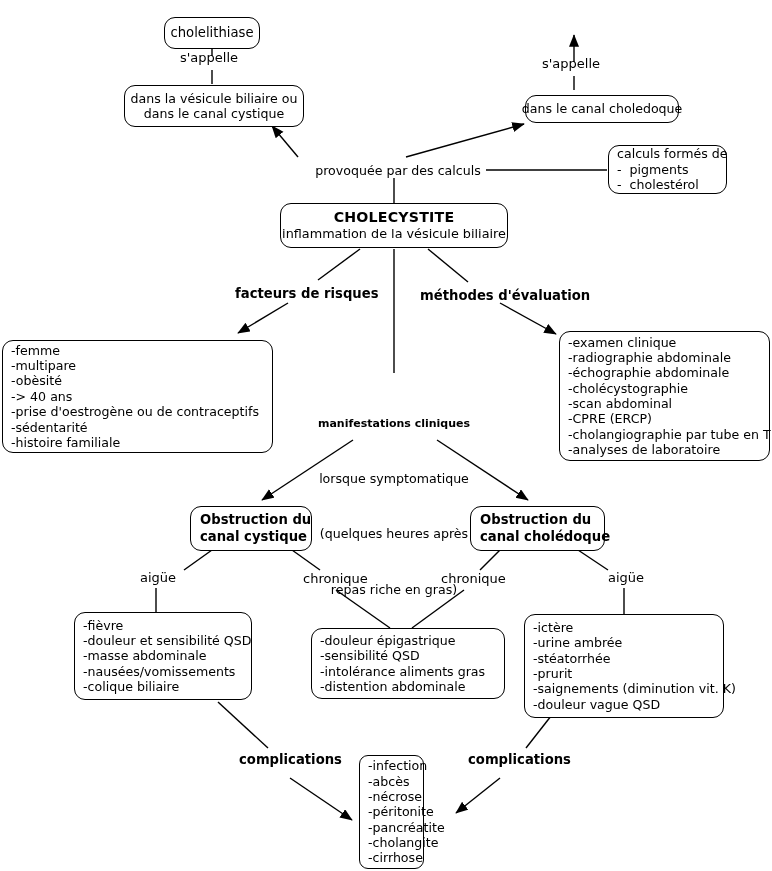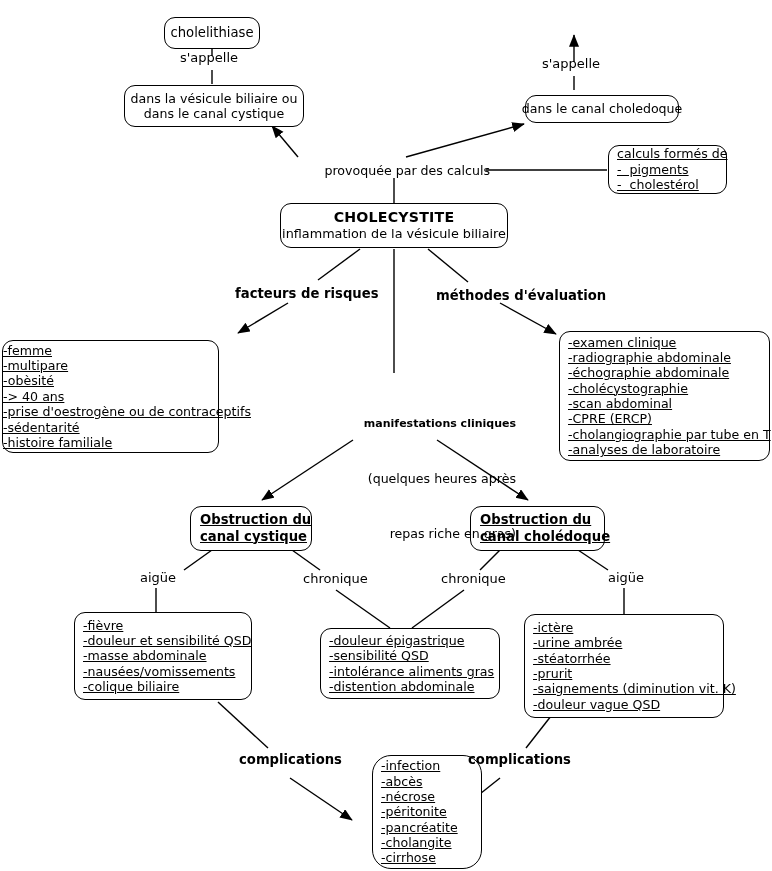--- a/index.html
+++ b/index.html
@@ -30,21 +30,21 @@
     background: #ffffff;
     color: #000000;
     display: flex;
     flex-direction: column;
     justify-content: center;
     z-index: 2;
   }
   .rounded-lg { border-radius: 11px; }
   .rounded-md { border-radius: 9px; }
   .center-text { text-align: center; align-items: center; }
-  .left-text { text-align: left; align-items: flex-start; text-decoration: underline; }
+  .left-text { text-align: left; align-items: flex-start; }
   .node .ln {
     display: block;
     white-space: pre;
     line-height: 1.22;
   }
   .fs13 { font-size: 13.2px; }
   .fs12 { font-size: 12.6px; }
   .bold { font-weight: bold; }
   .title-main { font-size: 14.2px; font-weight: bold; letter-spacing: 0.2px; }
   .sub-main { font-size: 12.8px; }
@@ -53,21 +53,21 @@
     color: #000000;
     white-space: pre;
     z-index: 3;
     background: transparent;
   }
   .lbl-plain { font-size: 13px; }
   .lbl-bold { font-size: 13.2px; font-weight: bold; }
   .free-text {
     position: absolute;
     z-index: 3;
-    text-align: right;
+    text-align: center;
     white-space: pre;
     line-height: 1.25;
     color: #000000;
   }
   .ft-title { font-size: 11px; font-weight: bold; }
   .ft-body { font-size: 12.6px; }
 </style>
 </head>
 <body>
 
@@ -153,23 +153,23 @@
     <span class="ln fs12">-  cholestérol</span>
   </div>
 
   <div class="node rounded-lg center-text" style="left:280px; top:203px; width:228px; height:45px;">
     <span class="ln title-main">CHOLECYSTITE</span>
     <span class="ln sub-main">inflammation de la vésicule biliaire</span>
   </div>
 
   <div class="label lbl-bold" style="left:235px; top:286px;">facteurs de risques</div>
 
-  <div class="label lbl-bold" style="left:436px; top:288px;">méthodes d'évaluation</div>
-
-  <div class="node rounded-lg left-text" style="left:2px; top:340px; width:217px; height:113px; ">
+  <div class="label lbl-bold" style="left:420px; top:288px;">méthodes d'évaluation</div>
+
+  <div class="node rounded-lg left-text" style="left:2px; top:340px; width:271px; height:113px; padding-left:8px;">
     <span class="ln fs12">-femme</span>
     <span class="ln fs12">-multipare</span>
     <span class="ln fs12">-obèsité</span>
     <span class="ln fs12">-&gt; 40 ans</span>
     <span class="ln fs12">-prise d'oestrogène ou de contraceptifs</span>
     <span class="ln fs12">-sédentarité</span>
     <span class="ln fs12">-histoire familiale</span>
   </div>
 
   <div class="node rounded-lg left-text" style="left:559px; top:331px; width:211px; height:130px; padding-left:8px;">
@@ -178,20 +178,21 @@
     <span class="ln fs12">-échographie abdominale</span>
     <span class="ln fs12">-cholécystographie</span>
     <span class="ln fs12">-scan abdominal</span>
     <span class="ln fs12">-CPRE (ERCP)</span>
     <span class="ln fs12">-cholangiographie par tube en T</span>
     <span class="ln fs12">-analyses de laboratoire</span>
   </div>
 
   <div class="free-text" style="left:272px; top:377px; width:244px;">
     <div class="ft-title">manifestations cliniques</div>
+    <div class="ft-body">lorsque symptomatique</div>
     <div class="ft-body">(quelques heures après</div>
     <div class="ft-body">repas riche en gras)</div>
   </div>
 
   <div class="node rounded-lg left-text" style="left:190px; top:506px; width:122px; height:45px; padding-left:9px;">
     <span class="ln fs13 bold">Obstruction du</span>
     <span class="ln fs13 bold">canal cystique</span>
   </div>
 
   <div class="node rounded-lg left-text" style="left:470px; top:506px; width:135px; height:45px; padding-left:9px;">
@@ -205,40 +206,40 @@
   <div class="label lbl-plain" style="left:608px; top:570px;">aigüe</div>
 
   <div class="node rounded-lg left-text" style="left:74px; top:612px; width:178px; height:88px; padding-left:8px;">
     <span class="ln fs12">-fièvre</span>
     <span class="ln fs12">-douleur et sensibilité QSD</span>
     <span class="ln fs12">-masse abdominale</span>
     <span class="ln fs12">-nausées/vomissements</span>
     <span class="ln fs12">-colique biliaire</span>
   </div>
 
-  <div class="node rounded-lg left-text" style="left:320px; top:628px; width:180px; height:71px; padding-left:8px;">
+  <div class="node rounded-lg left-text" style="left:311px; top:628px; width:194px; height:71px; padding-left:8px;">
     <span class="ln fs12">-douleur épigastrique</span>
     <span class="ln fs12">-sensibilité QSD</span>
     <span class="ln fs12">-intolérance aliments gras</span>
     <span class="ln fs12">-distention abdominale</span>
   </div>
 
   <div class="node rounded-lg left-text" style="left:524px; top:614px; width:200px; height:104px; padding-left:8px;">
     <span class="ln fs12">-ictère</span>
     <span class="ln fs12">-urine ambrée</span>
     <span class="ln fs12">-stéatorrhée</span>
     <span class="ln fs12">-prurit</span>
     <span class="ln fs12">-saignements (diminution vit. K)</span>
     <span class="ln fs12">-douleur vague QSD</span>
   </div>
 
   <div class="label lbl-bold" style="left:239px; top:752px;">complications</div>
   <div class="label lbl-bold" style="left:468px; top:752px;">complications</div>
 
-  <div class="node rounded-md left-text" style="left:372px; top:755px; width:110px; height:114px; padding-left:8px;border-radius:19px;">
+  <div class="node rounded-md left-text" style="left:359px; top:755px; width:65px; height:114px; padding-left:8px;">
     <span class="ln fs12">-infection</span>
     <span class="ln fs12">-abcès</span>
     <span class="ln fs12">-nécrose</span>
     <span class="ln fs12">-péritonite</span>
     <span class="ln fs12">-pancréatite</span>
     <span class="ln fs12">-cholangite</span>
     <span class="ln fs12">-cirrhose</span>
   </div>
 
 </div>

